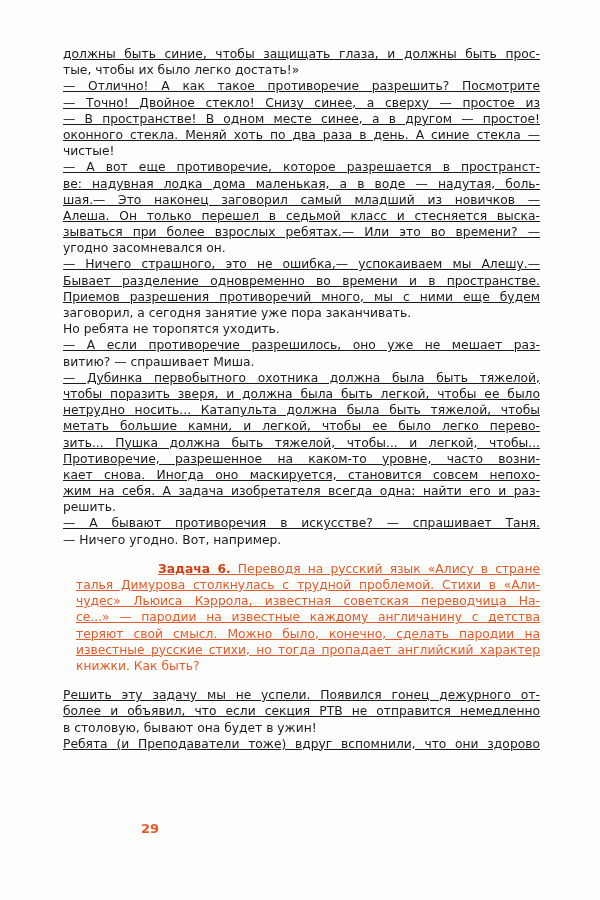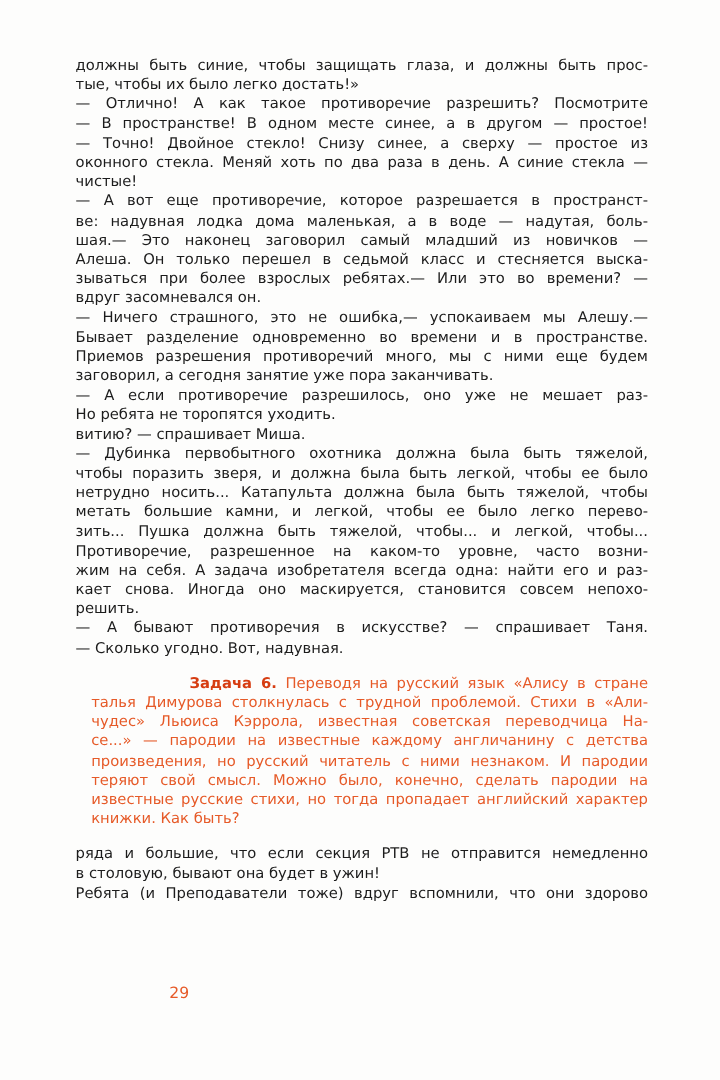--- a/index.html
+++ b/index.html
@@ -30,83 +30,84 @@
   .para-block.task { color: var(--accent, #e65a28); margin-left: 13px; }
   .line {
     height: 16.2px;
     overflow: hidden;
     text-align: justify;
     text-align-last: left;
     white-space: normal;
   }
   .line.j {
     text-align-last: justify;
+    text-decoration: underline;
   }
   .bold-prefix {
     font-weight: bold;
     color: var(--accent-bold, #d63d12);
   }
   .page-number {
     position: absolute;
     left: 141px;
     top: 821px;
     font-size: 13px;
     line-height: 16px;
     color: var(--accent, #e65a28);
-    font-weight: 400;
+    font-weight: 700;
   }
 </style>
 </head>
 <body>
 
 <div class="page" style="--paper: #fdfdfc; --ink: #1c1c1c; --accent: #e65a28; --accent-bold: #d63d12;">
   <div class="text-block" id="text-block">
       <div class="para-block body">
         <div class="line j">должны быть синие, чтобы защищать глаза, и должны быть прос-</div>
         <div class="line">тые, чтобы их было легко достать!»</div>
         <div class="line j">— Отлично! А как такое противоречие разрешить? Посмотрите</div>
+        <div class="line j">— Точно! Двойное стекло! Снизу синее, а сверху — простое из</div>
         <div class="line j">— В пространстве! В одном месте синее, а в другом — простое!</div>
-        <div class="line j">— Точно! Двойное стекло! Снизу синее, а сверху — простое из</div>
         <div class="line j">оконного стекла. Меняй хоть по два раза в день. А синие стекла —</div>
         <div class="line">чистые!</div>
         <div class="line j">— А вот еще противоречие, которое разрешается в пространст-</div>
         <div class="line j">ве: надувная лодка дома маленькая, а в воде — надутая, боль-</div>
         <div class="line j">шая.— Это наконец заговорил самый младший из новичков —</div>
         <div class="line j">Алеша. Он только перешел в седьмой класс и стесняется выска-</div>
         <div class="line j">зываться при более взрослых ребятах.— Или это во времени? —</div>
-        <div class="line">вдруг засомневался он.</div>
+        <div class="line">угодно засомневался он.</div>
         <div class="line j">— Ничего страшного, это не ошибка,— успокаиваем мы Алешу.—</div>
         <div class="line j">Бывает разделение одновременно во времени и в пространстве.</div>
         <div class="line j">Приемов разрешения противоречий много, мы с ними еще будем</div>
         <div class="line">заговорил, а сегодня занятие уже пора заканчивать.</div>
+        <div class="line">Но ребята не торопятся уходить.</div>
         <div class="line j">— А если противоречие разрешилось, оно уже не мешает раз-</div>
-        <div class="line">Но ребята не торопятся уходить.</div>
         <div class="line">витию? — спрашивает Миша.</div>
         <div class="line j">— Дубинка первобытного охотника должна была быть тяжелой,</div>
         <div class="line j">чтобы поразить зверя, и должна была быть легкой, чтобы ее было</div>
         <div class="line j">нетрудно носить... Катапульта должна была быть тяжелой, чтобы</div>
         <div class="line j">метать большие камни, и легкой, чтобы ее было легко перево-</div>
         <div class="line j">зить... Пушка должна быть тяжелой, чтобы... и легкой, чтобы...</div>
         <div class="line j">Противоречие, разрешенное на каком-то уровне, часто возни-</div>
+        <div class="line j">кает снова. Иногда оно маскируется, становится совсем непохо-</div>
         <div class="line j">жим на себя. А задача изобретателя всегда одна: найти его и раз-</div>
-        <div class="line j">кает снова. Иногда оно маскируется, становится совсем непохо-</div>
         <div class="line">решить.</div>
         <div class="line j">— А бывают противоречия в искусстве? — спрашивает Таня.</div>
-        <div class="line">— Сколько угодно. Вот, надувная.</div>
+        <div class="line">— Ничего угодно. Вот, например.</div>
       </div>
       <div class="para-block task gap">
         <div class="line j" style="padding-left: 82px;"><span class="bold-prefix">Задача 6.</span> Переводя на русский язык «Алису в стране</div>
         <div class="line j">талья Димурова столкнулась с трудной проблемой. Стихи в «Али-</div>
         <div class="line j">чудес» Льюиса Кэррола, известная советская переводчица На-</div>
         <div class="line j">се...» — пародии на известные каждому англичанину с детства</div>
-        <div class="line j">произведения, но русский читатель с ними незнаком. И пародии</div>
         <div class="line j">теряют свой смысл. Можно было, конечно, сделать пародии на</div>
         <div class="line j">известные русские стихи, но тогда пропадает английский характер</div>
         <div class="line">книжки. Как быть?</div>
       </div>
       <div class="para-block body gap">
-        <div class="line j">ряда и большие, что если секция РТВ не отправится немедленно</div>
+        <div class="line j">Решить эту задачу мы не успели. Появился гонец дежурного от-</div>
+        <div class="line j">более и объявил, что если секция РТВ не отправится немедленно</div>
         <div class="line">в столовую, бывают она будет в ужин!</div>
         <div class="line j">Ребята (и Преподаватели тоже) вдруг вспомнили, что они здорово</div>
       </div>
     </div>
   <div class="page-number">29</div>
 </div>
 
 </body></html>

